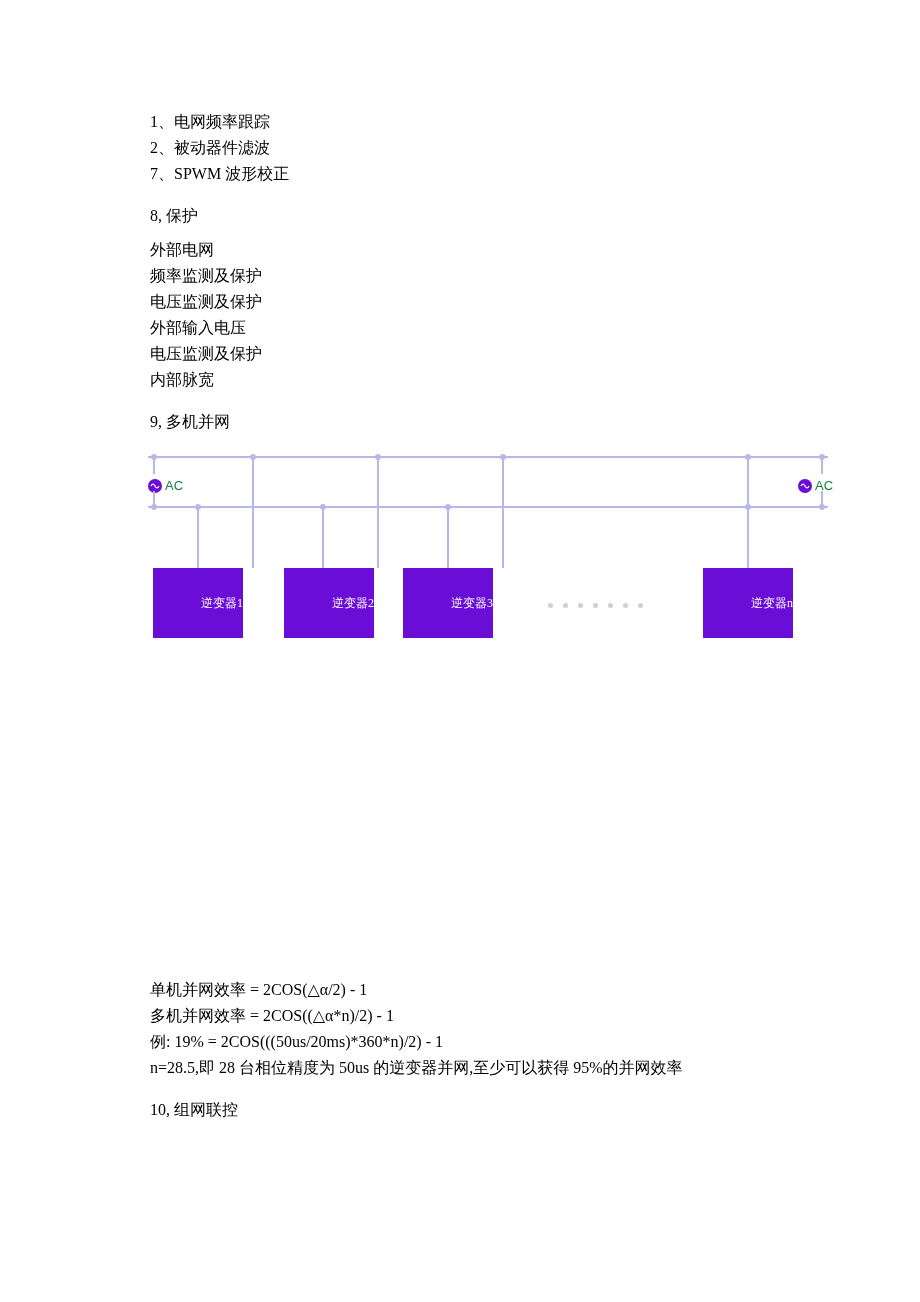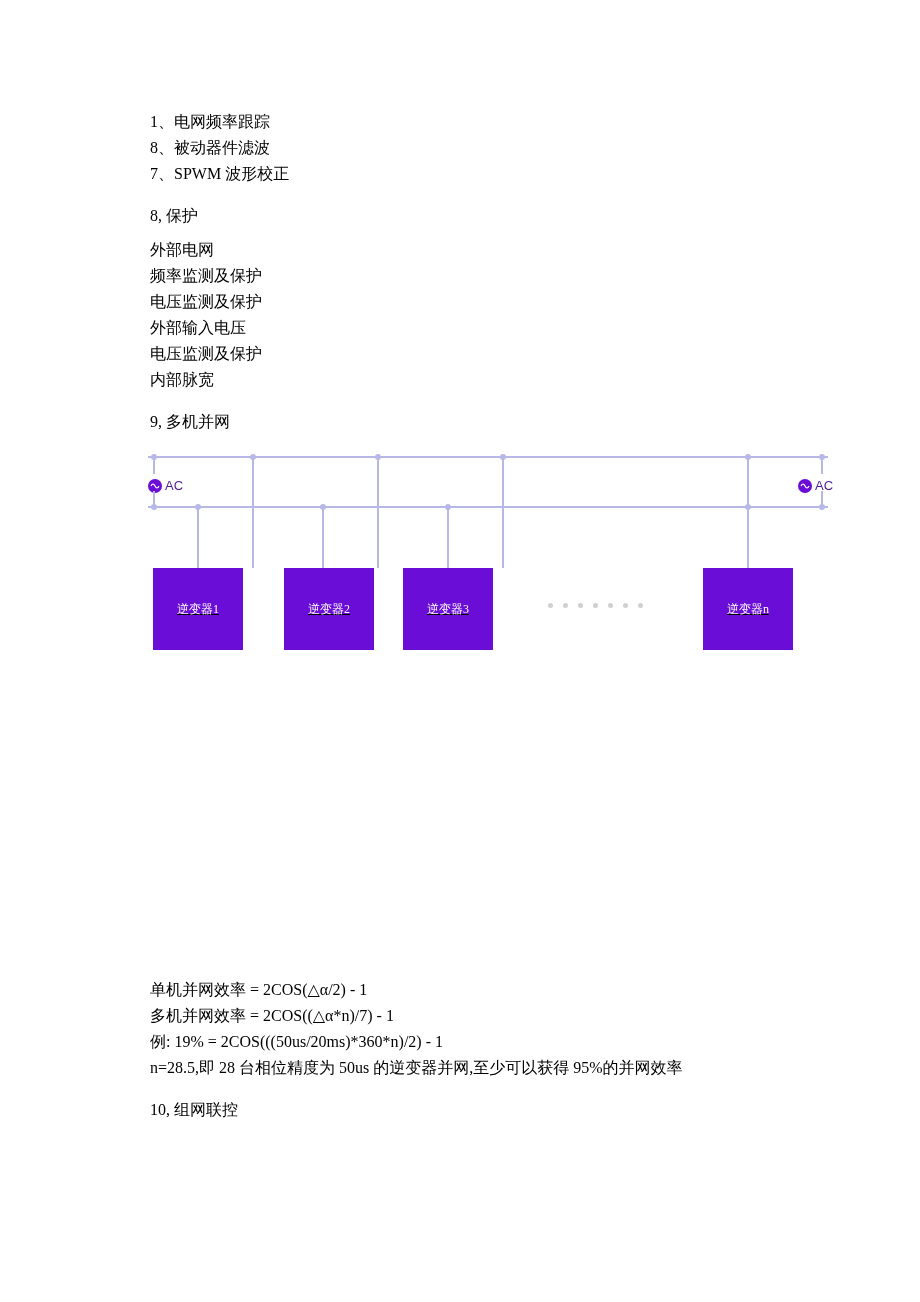--- a/index.html
+++ b/index.html
@@ -58,34 +58,33 @@
     width: 14px;
     height: 14px;
     border-radius: 50%;
     background: #6a0dd6;
     display: flex;
     align-items: center;
     justify-content: center;
   }
   .ac-icon svg { display: block; }
   .ac-label {
-    color: #4c1d95;
+    color: #15803d;
     font-size: 13px;
     font-family: Arial, sans-serif;
   }
   .inverter {
     position: absolute;
     top: 120px;
     width: 90px;
-    height: 82px;
+    height: 70px;
     background: #6a0dd6;
     display: flex;
     align-items: center;
-    justify-content: center;
-    text-decoration: underline;
+    justify-content: flex-end;
   }
   .inverter span {
     color: #fff;
     font-size: 12px;
     font-family: "SimSun", serif;
   }
   .ellipsis {
     position: absolute;
     top: 155px;
     display: flex;
@@ -97,21 +96,21 @@
     background: #d0d0d0;
     border-radius: 50%;
   }
   .spacer-large { height: 310px; }
 </style>
 </head>
 <body>
 
 <div class="text-block">
   <p>1、电网频率跟踪</p>
-  <p>8、被动器件滤波</p>
+  <p>2、被动器件滤波</p>
   <p>7、SPWM 波形校正</p>
 </div>
 
 <p class="section-heading">8, 保护</p>
 
 <div class="text-block">
   <p>外部电网</p>
   <p>频率监测及保护</p>
   <p>电压监测及保护</p>
   <p>外部输入电压</p>
@@ -191,18 +190,18 @@
       <span></span>
       <span></span>
       <span></span>
   </div>
 </div>
 
 <div class="spacer-large"></div>
 
 <div class="text-block">
   <p>单机并网效率  = 2COS(△α/2) - 1</p>
-  <p>多机并网效率  = 2COS((△α*n)/7) - 1</p>
+  <p>多机并网效率  = 2COS((△α*n)/2) - 1</p>
   <p>例: 19% = 2COS(((50us/20ms)*360*n)/2) - 1</p>
   <p>n=28.5,即 28 台相位精度为 50us 的逆变器并网,至少可以获得 95%的并网效率</p>
 </div>
 
 <p class="section-heading">10, 组网联控</p>
 
 </body></html>

